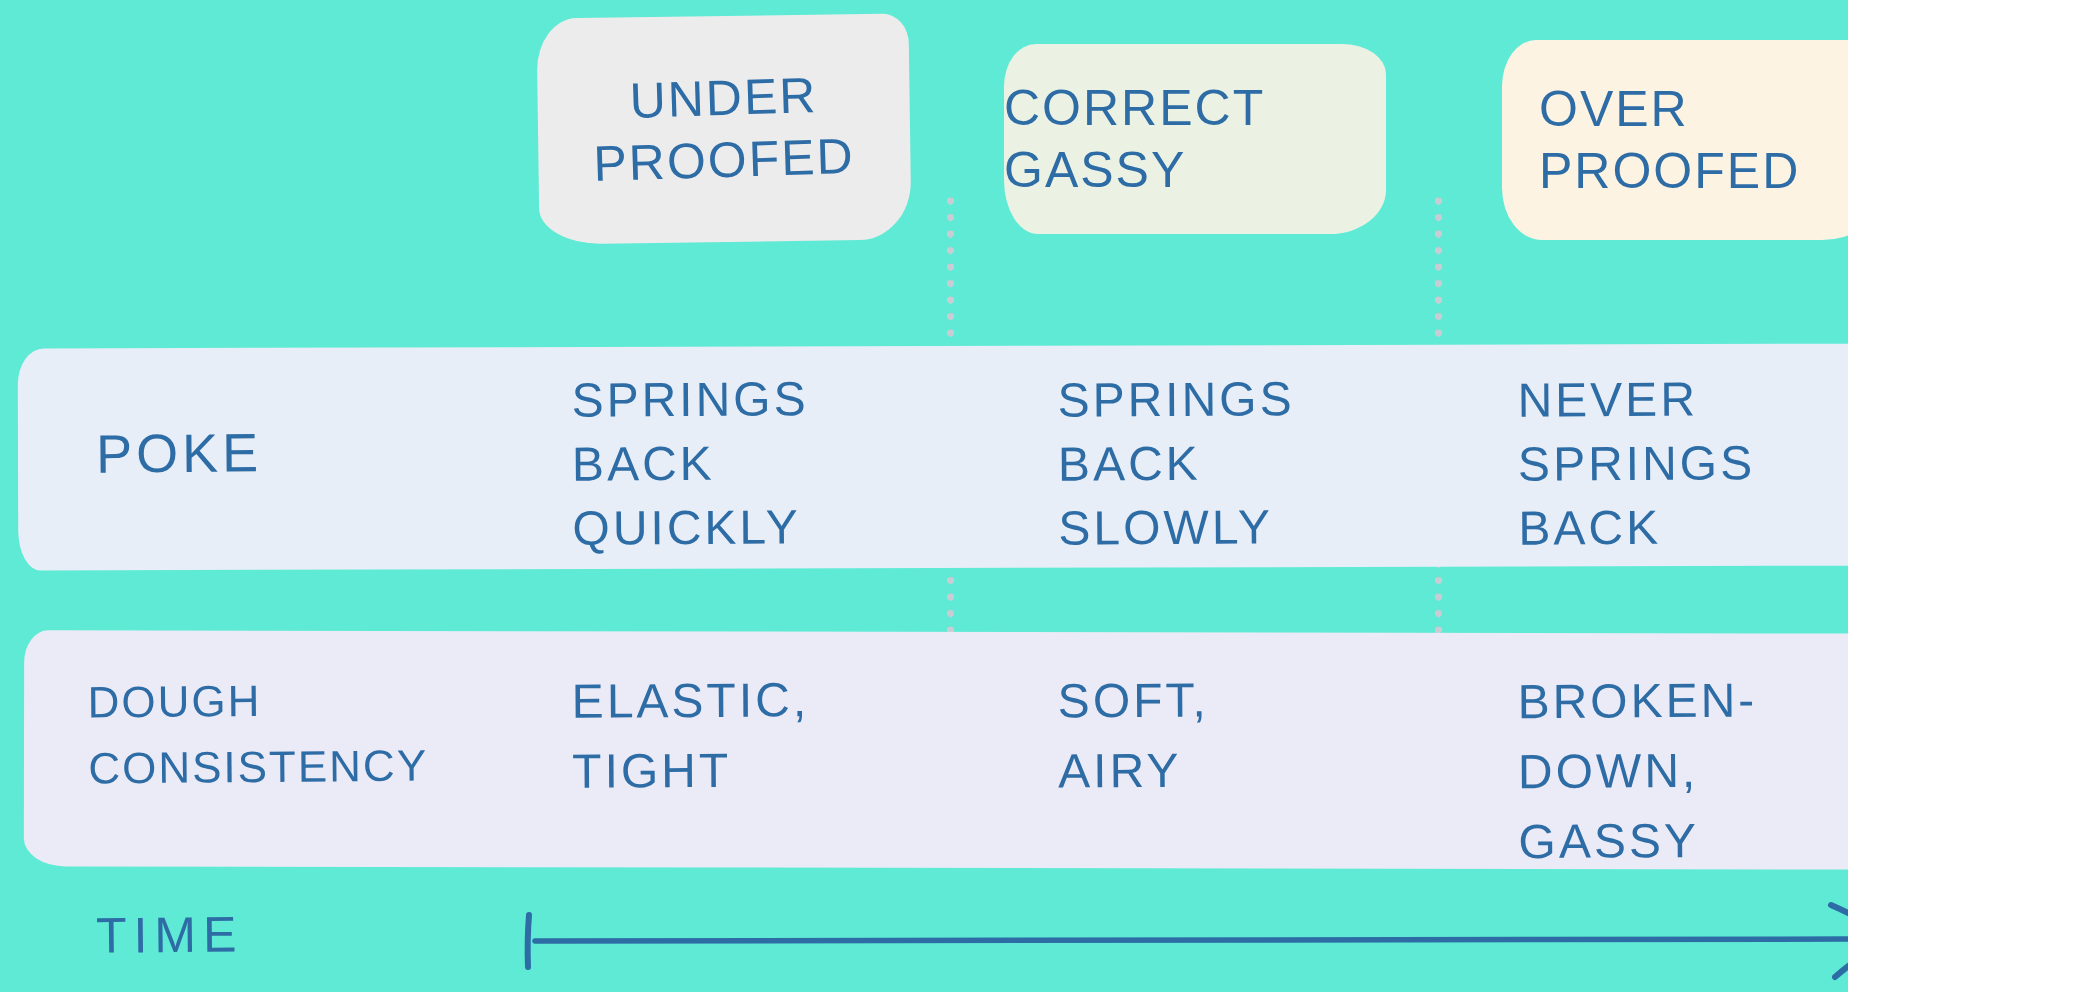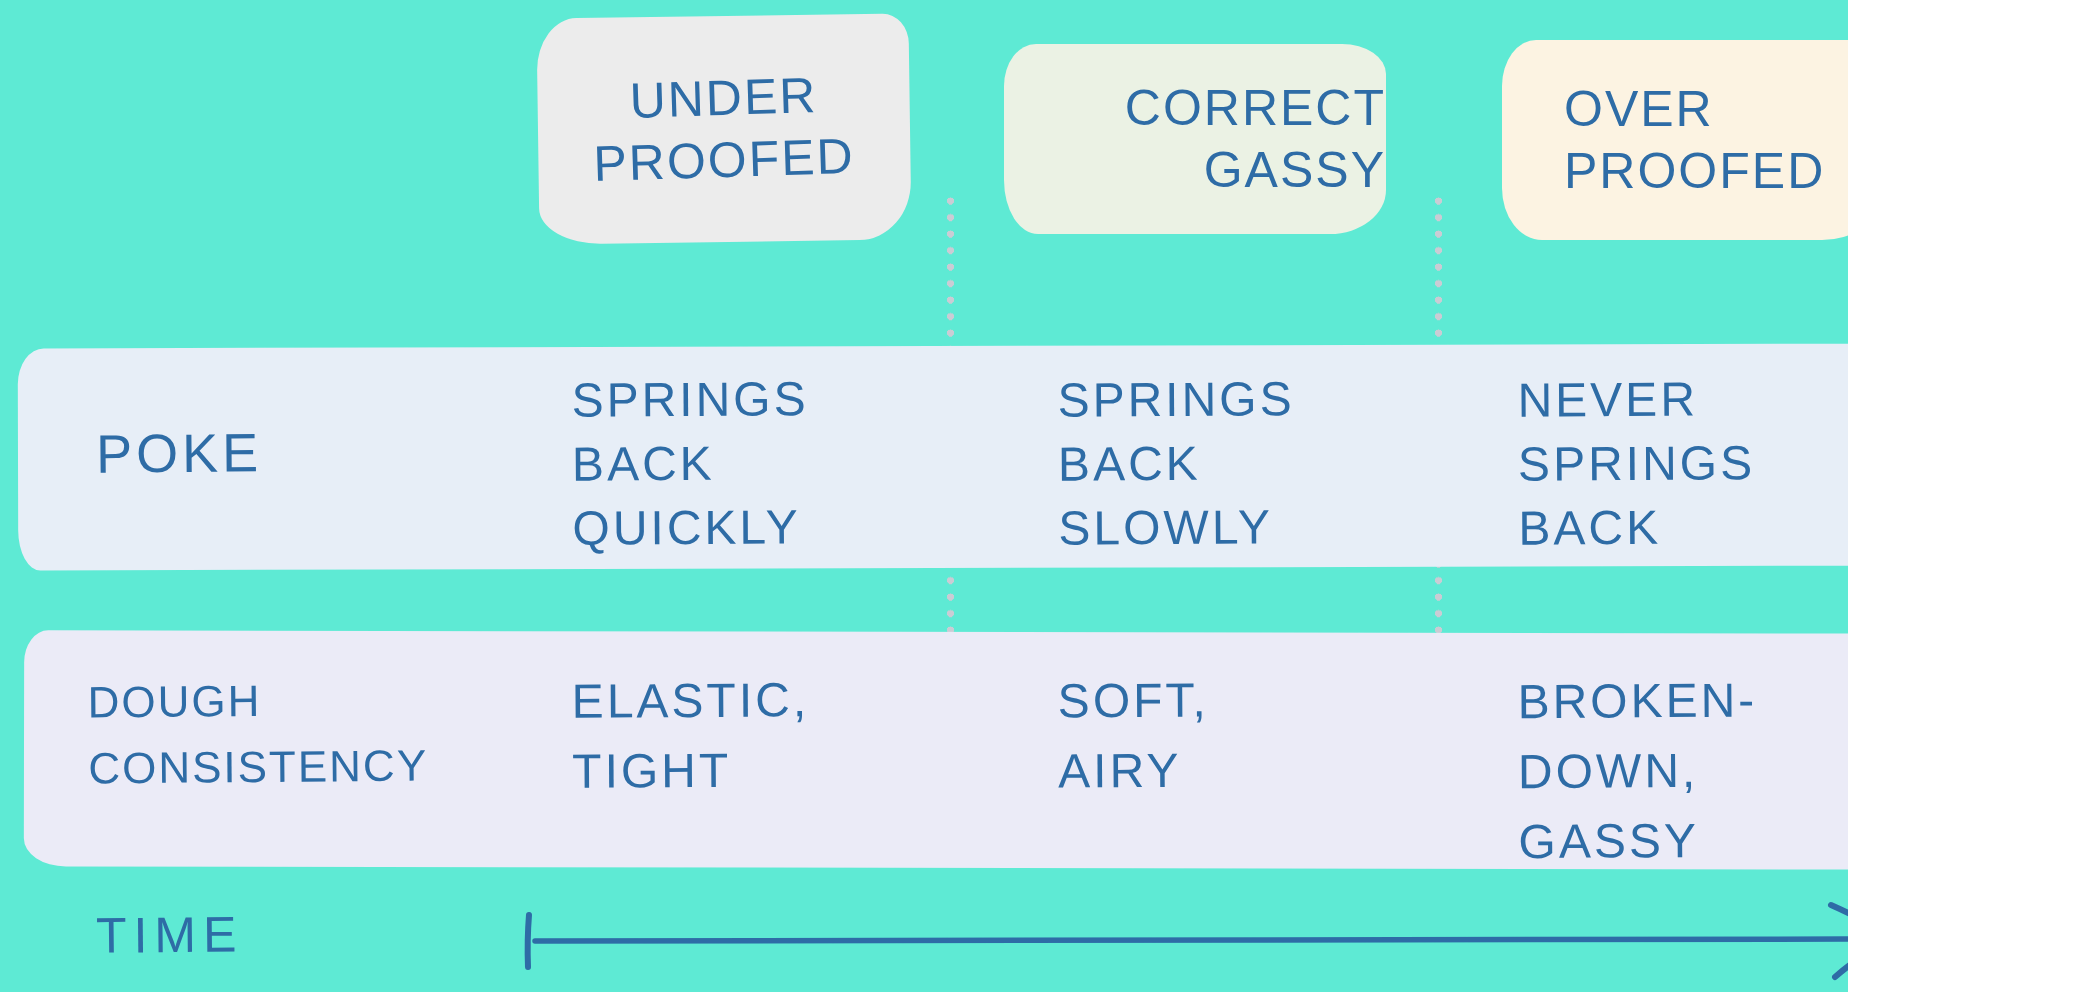--- a/index.html
+++ b/index.html
@@ -26,28 +26,28 @@
     left: 538px; top: 16px; width: 372px; height: 226px;
     background: #ececec;
     border-radius: 40px 26px 52px 62px / 52px 30px 58px 36px;
     transform: rotate(-0.8deg);
     align-items: center; text-align: center;
   }
   .blob-correct {
     left: 1004px; top: 44px; width: 382px; height: 190px;
     background: #ebf2e4;
     border-radius: 32px 44px 56px 34px / 42px 30px 44px 54px;
-    align-items: flex-end; text-align: center;
+    align-items: flex-start; text-align: center;
   }
   .blob-over {
     left: 1502px; top: 40px; width: 376px; height: 200px;
     background: #fcf3e2;
     border-radius: 34px 28px 56px 40px / 46px 36px 40px 52px;
     align-items: flex-start; text-align: left;
-    padding-left: 62px;
+    padding-left: 37px;
   }
   .blob .line { font-size: 50px; line-height: 62px; }
   .blob-under .line { transform: rotate(-1deg); }
 
   
   .divider {
     position: absolute;
     top: 196px; height: 674px; width: 9px;
     background-image: radial-gradient(circle at 4.5px 5px, #caccd4 3.4px, rgba(0,0,0,0) 3.7px);
     background-size: 9px 16.5px;

